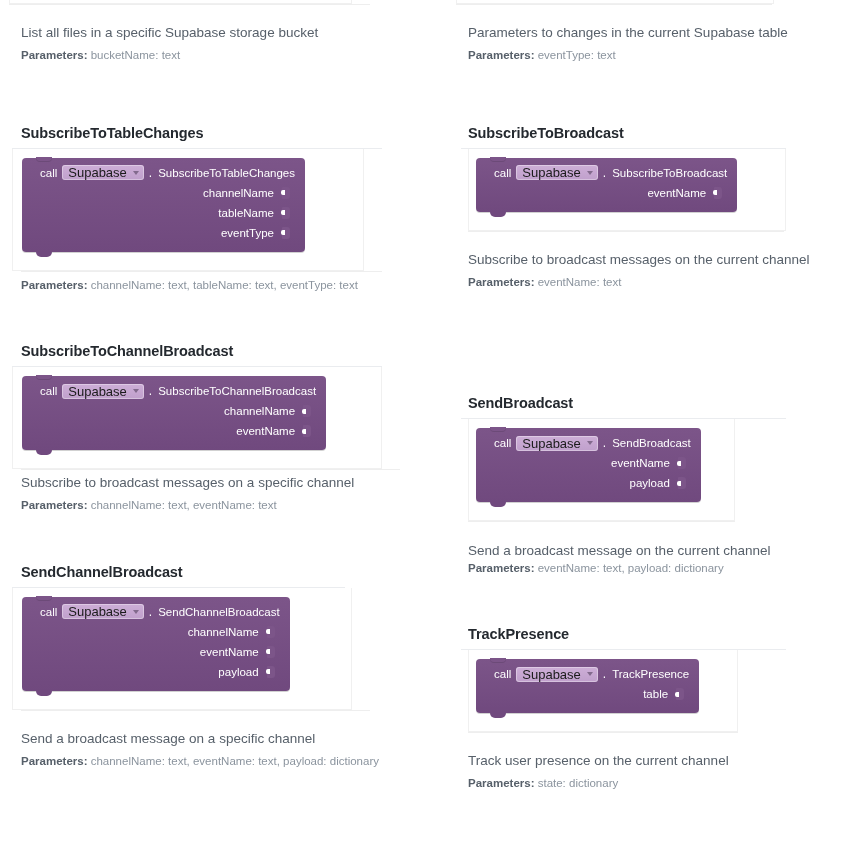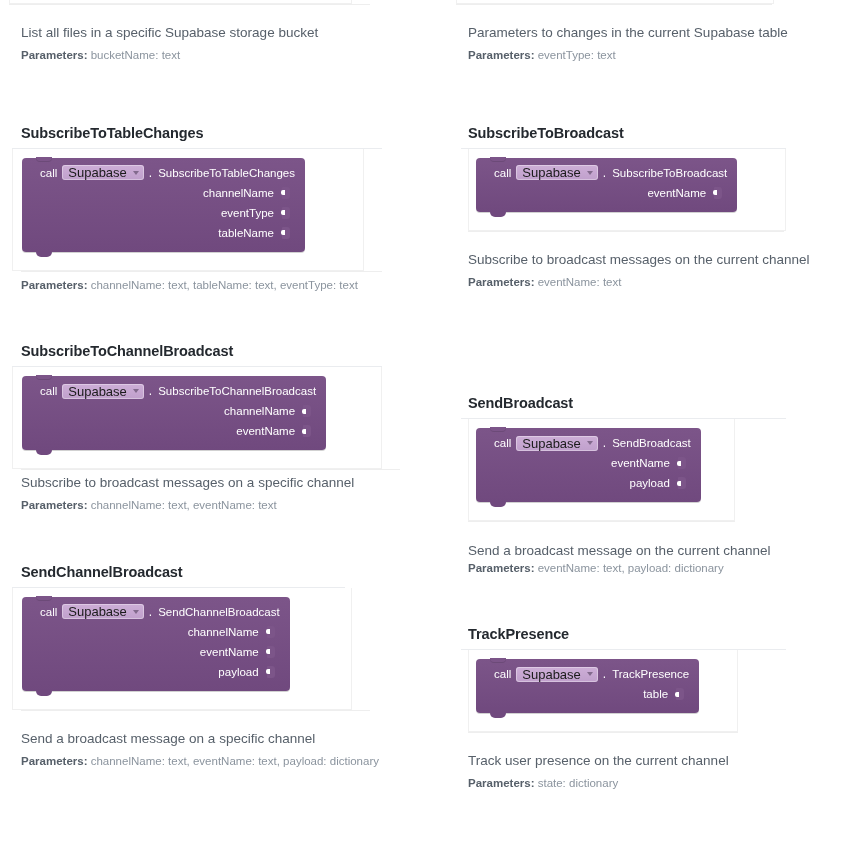--- a/index.html
+++ b/index.html
@@ -257,27 +257,27 @@
                 <span class="blk-dot">.</span>
                 <span class="blk-method">SubscribeToTableChanges</span>
               </div>
               <div class="blk-param">
                 <span class="pname">channelName</span>
                 <span class="socket">
                     <i></i>
                   </span>
               </div>
               <div class="blk-param">
+                <span class="pname">tableName</span>
+                <span class="socket">
+                    <i></i>
+                  </span>
+              </div>
+              <div class="blk-param">
                 <span class="pname">eventType</span>
-                <span class="socket">
-                    <i></i>
-                  </span>
-              </div>
-              <div class="blk-param">
-                <span class="pname">tableName</span>
                 <span class="socket">
                     <i></i>
                   </span>
               </div>
             </div>
           </div>
         </div>
         <div class="card-rule"></div>
         <div class="params" style="margin-top:6px;">
           <b>Parameters:</b>

